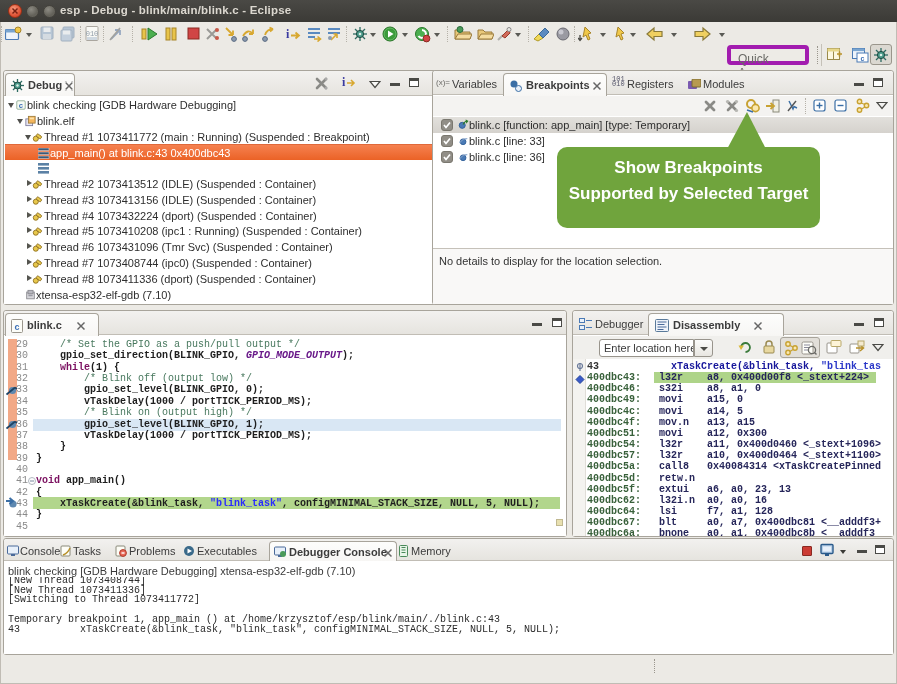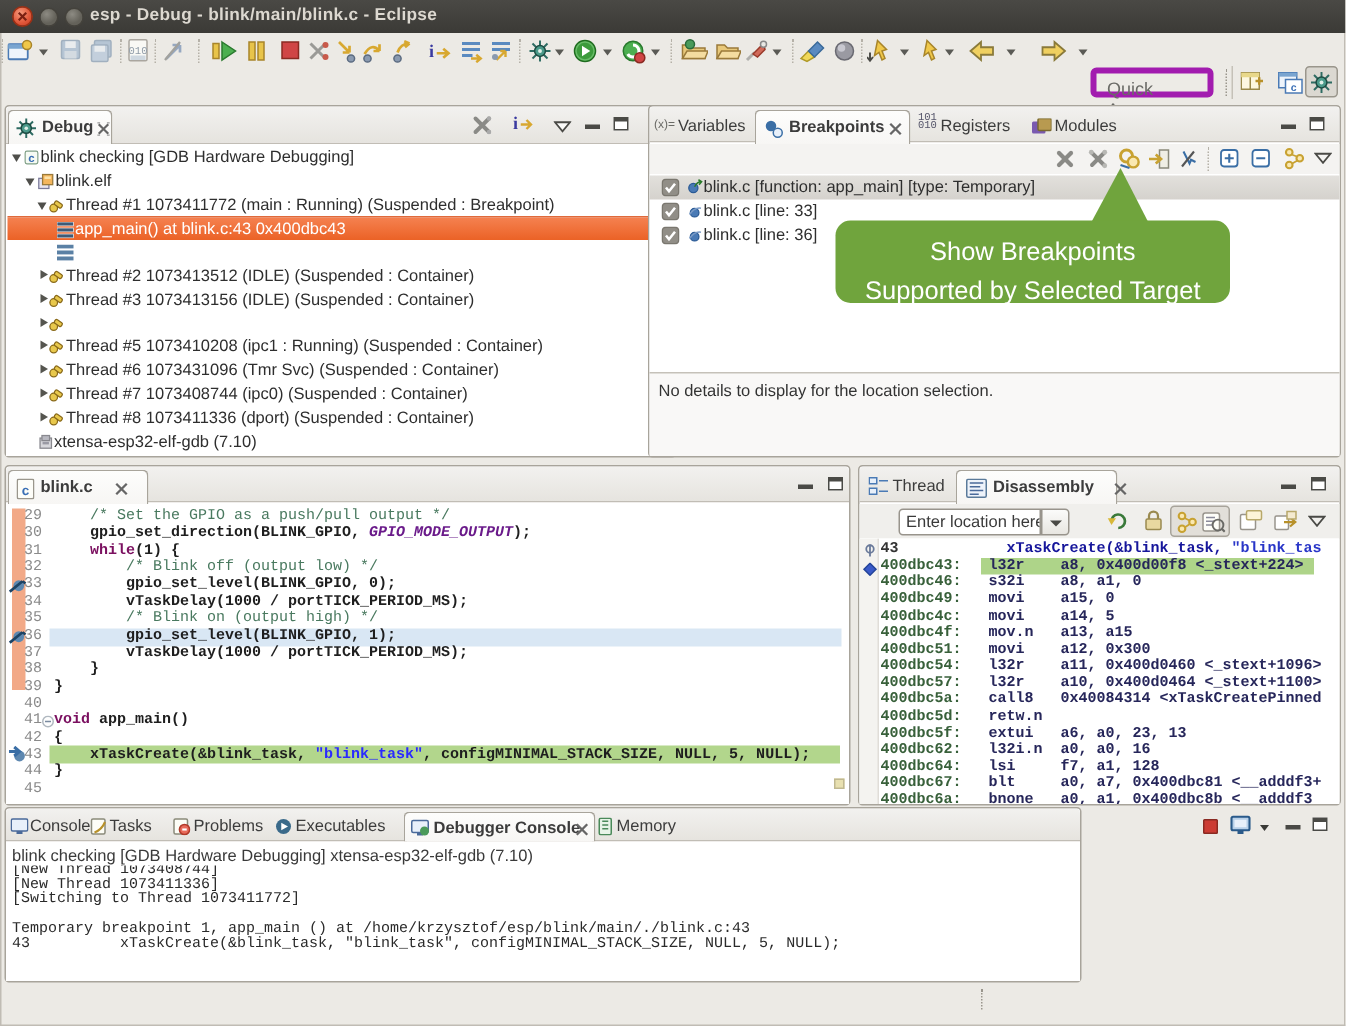--- a/index.html
+++ b/index.html
@@ -321,20 +321,21 @@
           <rect x="5.5" y="2.5" width="6.5" height="3.4" rx="1.2" fill="#e8c84c" stroke="#8a6a1a" transform="rotate(35 6 4)"></rect>
         </svg>
       <span class="t" style="left:39px;">Thread #3 1073413156 (IDLE) (Suspended : Container)</span>
     </div>
     <div class="treerow" style="top:111px;">
       <span class="arw-r" style="left:22px;"></span>
       <svg style="position:absolute;left:27px;top:2px;" width="11" height="12" viewBox="0 0 13 13">
           <circle cx="4.5" cy="8.5" r="3" fill="#e8c84c" stroke="#8a6a1a"></circle>
           <rect x="5.5" y="2.5" width="6.5" height="3.4" rx="1.2" fill="#e8c84c" stroke="#8a6a1a" transform="rotate(35 6 4)"></rect>
         </svg>
+      <span class="t" style="left:39px;">Thread #4 1073432224 (dport) (Suspended : Container)</span>
     </div>
     <div class="treerow" style="top:126px;">
       <span class="arw-r" style="left:22px;"></span>
       <svg style="position:absolute;left:27px;top:2px;" width="11" height="12" viewBox="0 0 13 13">
           <circle cx="4.5" cy="8.5" r="3" fill="#e8c84c" stroke="#8a6a1a"></circle>
           <rect x="5.5" y="2.5" width="6.5" height="3.4" rx="1.2" fill="#e8c84c" stroke="#8a6a1a" transform="rotate(35 6 4)"></rect>
         </svg>
       <span class="t" style="left:39px;">Thread #5 1073410208 (ipc1 : Running) (Suspended : Container)</span>
     </div>
     <div class="treerow" style="top:142px;">
@@ -483,21 +484,21 @@
           <circle cx="6" cy="7.5" r="3.4" fill="#4a7ab5" stroke="#2a5a95"></circle>
           <path d="M2 9 Q6 3 11 4" stroke="#7a9ac5" stroke-width="1.3" fill="none"></path>
         </svg></div>
     <div style="position:absolute;left:36px;top:35px;">blink.c [line: 36]</div>
   </div>
   <div id="bpdetail" style="position:absolute; left:0; top:177px; right:0; bottom:0; background:#f9f8f7; border-top:1px solid #c5c1b9; font-size:11px; color:#333;">
     <div style="position:absolute; left:6px; top:6px;">No details to display for the location selection.</div>
   </div>
 </div>
 
-<div id="callout" style="position:absolute; left:557px; top:147px; width:263px; height:55px; background:#70a43d; border-radius:10px; z-index:30;">
+<div id="callout" style="position:absolute; left:557px; top:147px; width:263px; height:81px; background:#70a43d; border-radius:10px; z-index:30;font-weight:bold;">
   <div style="position:absolute; left:0; width:100%; top:11px; text-align:center; font-size:17px; color:#fff;">Show Breakpoints</div>
   <div style="position:absolute; left:0; width:100%; top:37px; text-align:center; font-size:17px; color:#fff;">Supported by Selected Target</div>
 </div>
 <svg style="position:absolute; left:723px; top:112px; z-index:29;" width="48" height="40">
     <polygon points="24,0 44,39 3,39" fill="#70a43d"></polygon>
   </svg>
 
 <div class="panel" id="editorpanel" style="left:3px; top:310px; width:564px; height:227px;">
   <div class="phead" style="height:24px;">
     <div class="tab active" style="left:1px; width:94px;">
@@ -567,23 +568,23 @@
 
 <div class="panel" id="dispanel" style="left:572px; top:310px; width:322px; height:227px;">
   <div class="phead" style="height:24px;">
     <div class="tab" style="left:2px; width:72px;">
       <svg style="position:absolute;left:4px;top:5px;" width="14" height="13">
           <rect x="0.5" y="0.5" width="5" height="4" fill="#e8f0fa" stroke="#4a7ab5"></rect>
           <rect x="0.5" y="7.5" width="5" height="4" fill="#e8f0fa" stroke="#4a7ab5"></rect>
           <line x1="7" y1="2.5" x2="13" y2="2.5" stroke="#4a7ab5"></line>
           <line x1="7" y1="9.5" x2="13" y2="9.5" stroke="#4a7ab5"></line>
         </svg>
-      <span class="txt" style="left:20px;">Thread</span>
-    </div>
-    <div class="tab active" style="left:64px; width:108px;">
+      <span class="txt" style="left:20px;">Debugger</span>
+    </div>
+    <div class="tab active" style="left:75px; width:136px;">
       <svg style="position:absolute;left:6px;top:5px;" width="14" height="13">
           <rect x="0.5" y="0.5" width="13" height="12" rx="1" fill="#eef3fa" stroke="#5a7a9a"></rect>
           <line x1="2.5" y1="3" x2="11.5" y2="3" stroke="#4a6a9a"></line>
           <line x1="2.5" y1="5.5" x2="9.5" y2="5.5" stroke="#4a6a9a"></line>
           <line x1="2.5" y1="8" x2="11.5" y2="8" stroke="#4a6a9a"></line>
           <line x1="2.5" y1="10.5" x2="8.5" y2="10.5" stroke="#4a6a9a"></line>
         </svg>
       <span class="txt" style="left:24px;">Disassembly</span>
       <svg style="position:absolute;left:104px;top:7px;" width="10" height="10" viewBox="0 0 10 10">
           <g stroke="#666" stroke-width="1.5">
@@ -645,21 +646,21 @@
         <circle cx="4" cy="4" r="2.5" fill="none" stroke="#6a7a9a" stroke-width="1.2"></circle>
         <line x1="4" y1="1" x2="4" y2="9" stroke="#6a7a9a" stroke-width="1.2"></line>
       </svg>
     <svg style="position:absolute;left:2px;top:16px;" width="10" height="9">
         <polygon points="1,4.5 5,0.5 9,4.5 5,8.5" fill="#3a5ac8" stroke="#24459a"></polygon>
       </svg>
     <div style="position:absolute;left:14px;top:2px;line-height:11.15px;"><div><span style="color:#333;">43</span><span style="color:#16169b;">            xTaskCreate(&amp;blink_task, <span style="color:#2936c8;">"blink_tas</span></span></div><div><span style="color:#38603a;">400dbc43:</span><span style="color:#26265a;">   l32r    a8, 0x400d00f8 &lt;_stext+224&gt;</span></div><div><span style="color:#38603a;">400dbc46:</span><span style="color:#26265a;">   s32i    a8, a1, 0</span></div><div><span style="color:#38603a;">400dbc49:</span><span style="color:#26265a;">   movi    a15, 0</span></div><div><span style="color:#38603a;">400dbc4c:</span><span style="color:#26265a;">   movi    a14, 5</span></div><div><span style="color:#38603a;">400dbc4f:</span><span style="color:#26265a;">   mov.n   a13, a15</span></div><div><span style="color:#38603a;">400dbc51:</span><span style="color:#26265a;">   movi    a12, 0x300</span></div><div><span style="color:#38603a;">400dbc54:</span><span style="color:#26265a;">   l32r    a11, 0x400d0460 &lt;_stext+1096&gt;</span></div><div><span style="color:#38603a;">400dbc57:</span><span style="color:#26265a;">   l32r    a10, 0x400d0464 &lt;_stext+1100&gt;</span></div><div><span style="color:#38603a;">400dbc5a:</span><span style="color:#26265a;">   call8   0x40084314 &lt;xTaskCreatePinned</span></div><div><span style="color:#38603a;">400dbc5d:</span><span style="color:#26265a;">   retw.n</span></div><div><span style="color:#38603a;">400dbc5f:</span><span style="color:#26265a;">   extui   a6, a0, 23, 13</span></div><div><span style="color:#38603a;">400dbc62:</span><span style="color:#26265a;">   l32i.n  a0, a0, 16</span></div><div><span style="color:#38603a;">400dbc64:</span><span style="color:#26265a;">   lsi     f7, a1, 128</span></div><div><span style="color:#38603a;">400dbc67:</span><span style="color:#26265a;">   blt     a0, a7, 0x400dbc81 &lt;__adddf3+</span></div><div><span style="color:#38603a;">400dbc6a:</span><span style="color:#26265a;">   bnone   a0, a1, 0x400dbc8b &lt;__adddf3</span></div></div>
   </div>
 </div>
 
-<div class="panel" id="conspanel" style="left:3px; top:538px; width:718px; height:117px;">
+<div class="panel" id="conspanel" style="left:3px; top:538px; width:891px; height:117px;">
   <div class="phead" style="height:22px;">
     <div class="tab" style="left:2px; width:60px;">
         <svg style="position:absolute;left:1px;top:4px;" width="12" height="12">
           <rect x="0.5" y="1" width="11" height="8" rx="1" fill="#e8f0fa" stroke="#4a6a9a"></rect>
           <rect x="4" y="9" width="4" height="2" fill="#4a6a9a"></rect>
         </svg>
         <span class="txt" style="left:14px; top:4px;">Console</span>
       </div>
     <div class="tab" style="left:55px; width:48px;text-decoration:underline;">
         <svg style="position:absolute;left:1px;top:4px;" width="12" height="12">

